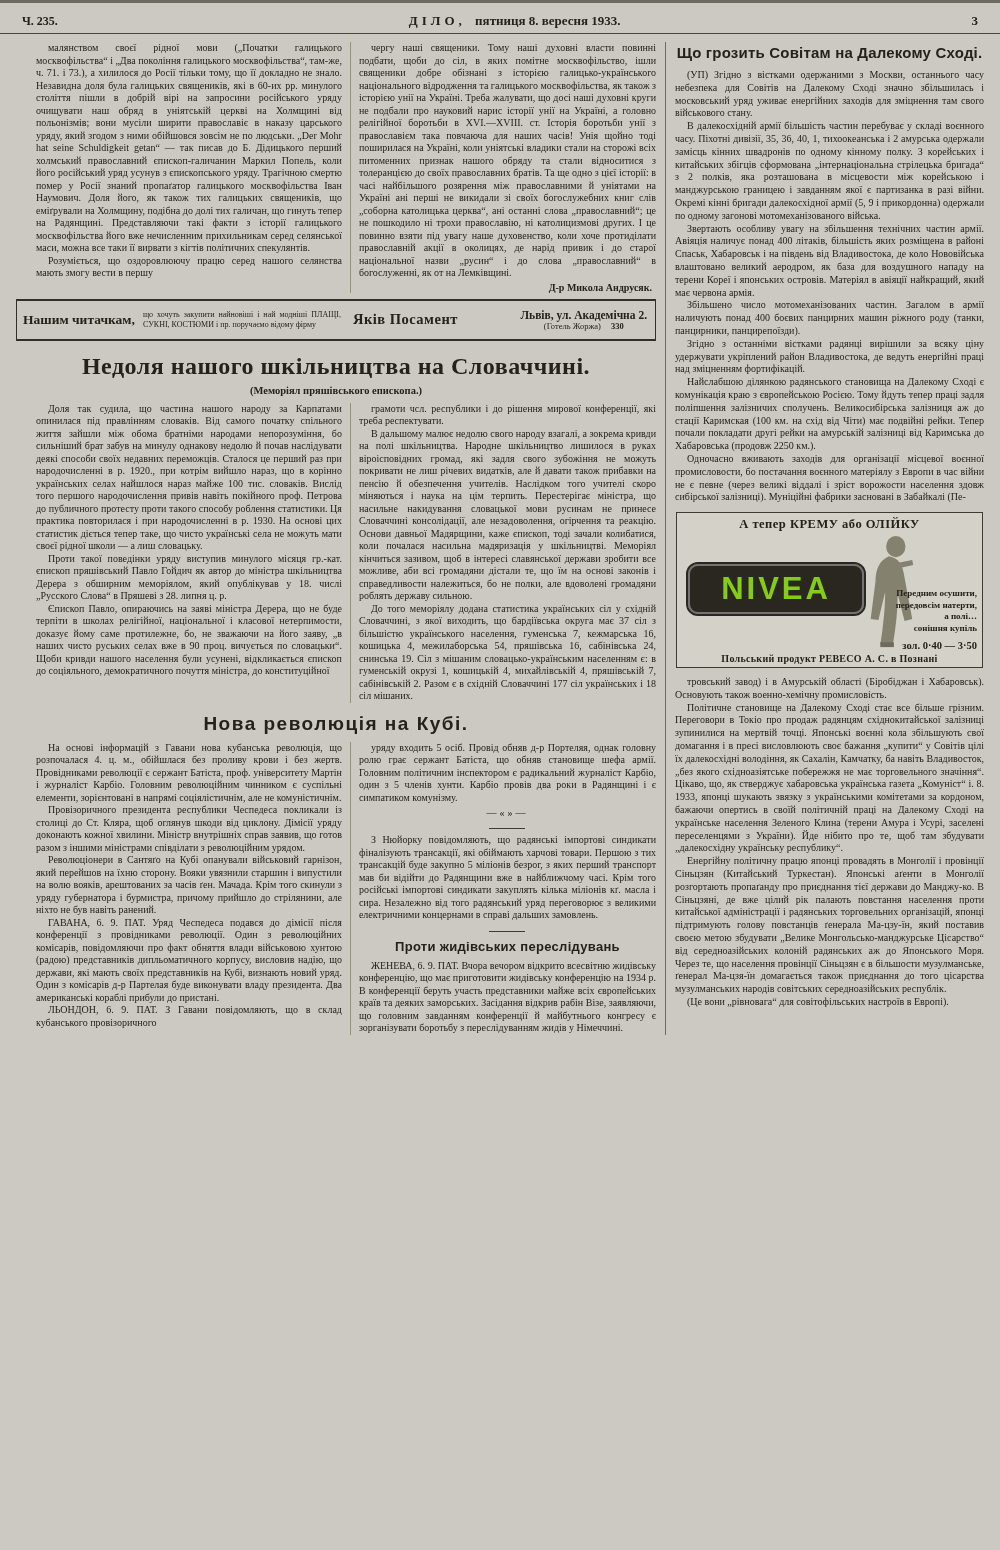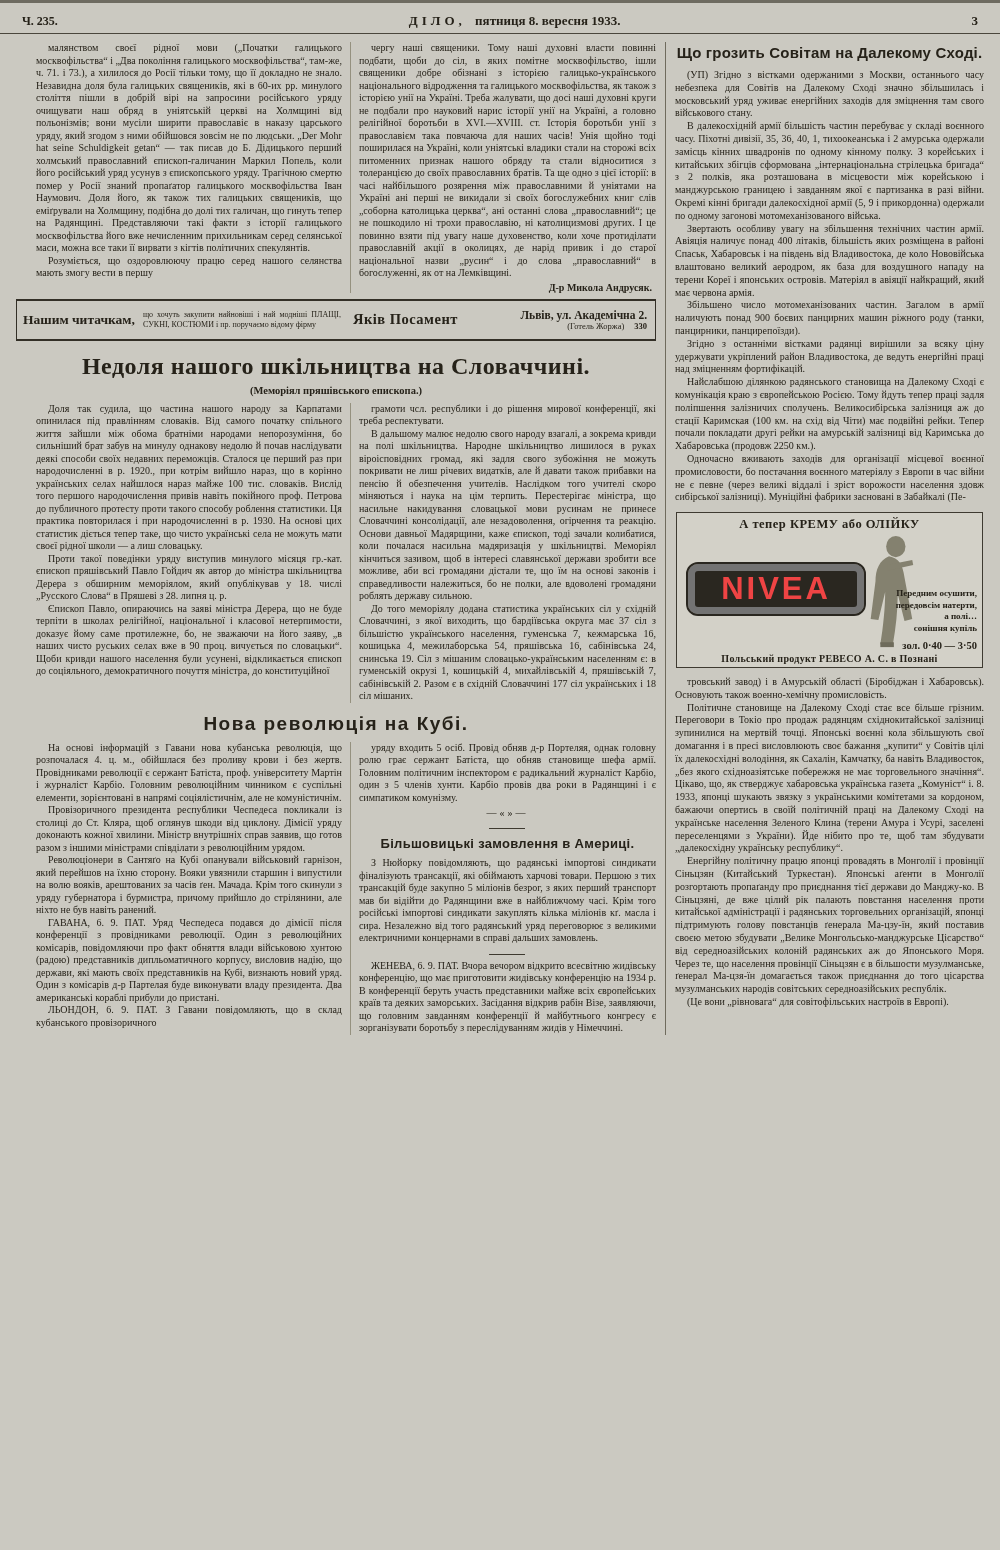--- a/index.html
+++ b/index.html
@@ -40,21 +40,21 @@
   .banner {
     border-top:2px solid #332f26; border-bottom:2px solid #332f26;
     border-left:1px solid #332f26; border-right:1px solid #332f26;
     margin:6px 0 2px; padding:3px 6px; display:flex; align-items:center; position:relative; min-height:42px;
   }
   .banner-title { font-weight:bold; font-size:13.5px; white-space:nowrap; }
   .banner-desc { font-size:8px; width:198px; margin-left:8px; line-height:1.25; text-align:justify; }
   .banner-firm { font-weight:bold; font-size:14.5px; margin-left:12px; white-space:nowrap; letter-spacing:0.5px; }
   .banner-right { margin-left:auto; text-align:right; padding-right:2px; }
   .banner-addr { font-weight:bold; font-size:11.5px; white-space:nowrap; }
-  .banner-note-row { display:flex; justify-content:flex-end; gap:10px; font-size:8.5px; }
+  .banner-note-row { display:flex; justify-content:center; gap:10px; font-size:8.5px; }
   .banner-num { font-weight:bold; }
 
   .head-lg { text-align:center; font-size:24px; font-weight:bold; letter-spacing:0.5px; padding:10px 0 0; }
   .head-sub { text-align:center; font-size:10.5px; font-weight:bold; padding:5px 0 7px; }
   .head-md {
     text-align:center; font-family:"Liberation Sans", sans-serif; font-weight:bold;
     font-size:19px; letter-spacing:1.5px; padding:10px 0 7px;
   }
   .head-sm {
     text-align:center; font-family:"Liberation Sans", sans-serif; font-weight:bold;
@@ -68,22 +68,22 @@
     font-size:15px; padding:2px 0 8px; letter-spacing:0.2px;
   }
 
   
   .nivea { border:1px solid #3e3a31; margin:8px 1px; background:#d3d1c8; padding:4px 5px 3px; }
   .nivea-top { text-align:center; font-weight:bold; font-size:12.5px; letter-spacing:0.5px; }
   .nivea-mid { position:relative; height:118px; margin-top:2px; }
   .nivea-fig { position:absolute; right:32px; top:0; width:110px; height:116px; }
   .nivea-brand {
     position:absolute; left:6px; top:30px; width:176px; height:50px;
-    background:#2a2720; border:7px solid #737373; outline:2px solid #2a2720; border-radius:10px;
-    color:#ef4444; display:flex; align-items:center; justify-content:center;
+    background:#2a2720; border:2px solid #737373; outline:2px solid #2a2720; border-radius:10px;
+    color:#84cc16; display:flex; align-items:center; justify-content:center;
     font-family:"Liberation Sans", sans-serif; font-weight:bold; font-size:31px; letter-spacing:3px;
   }
   .nivea-right { position:absolute; right:0; top:54px; width:118px; text-align:right; font-weight:bold; font-size:9px; line-height:1.3; }
   .nivea-price { margin-top:4px; font-size:10.5px; }
   .nivea-bottom { text-align:center; font-weight:bold; font-size:10px; padding-top:1px; letter-spacing:0.3px; }
 </style>
 </head>
 <body>
 
 <div class="page">
@@ -155,47 +155,47 @@
               <p>ЛЬОНДОН, 6. 9. ПАТ. З Гавани повідомляють, що в склад кубанського провізоричного</p>
             </div>
           <div class="col">
             <div class="txt">
                 <p>уряду входить 5 осіб. Провід обняв д-р Портеляя, однак головну ролю грає сержант Батіста, що обняв становище шефа армії. Головним політичним інспектором є радикальний журналіст Карбіо, один з 5 членів хунти. Карбіо провів два роки в Радянщині і є симпатиком комунізму.</p>
               </div>
             <div class="separator">—«»—</div>
 
             <div>
               <div class="sub-rule"></div>
-              <div class="head-sm">Більшовицькі замовлення в Америці.</div>
               <div class="txt">
                   <p>З Нюйорку повідомляють, що радянські імпортові синдикати фіналізують трансакції, які обіймають харчові товари. Першою з тих трансакцій буде закупно 5 міліонів безрог, з яких перший транспорт мав би відійти до Радянщини вже в найближчому часі. Крім того російські імпортові синдикати закуплять кілька міліонів кґ. масла і сира. Незалежно від того радянський уряд переговорює з великими електричними концернами в справі дальших замовлень.</p>
                 </div>
             </div>
 
             <div>
               <div class="sub-rule"></div>
+              <div class="head-sm">Проти жидівських переслідувань</div>
               <div class="txt">
                   <p>ЖЕНЕВА, 6. 9. ПАТ. Вчора вечором відкрито всесвітню жидівську конференцію, що має приготовити жидівську конференцію на 1934 р. В конференції беруть участь представники майже всіх європейських країв та деяких заморських. Засідання відкрив рабін Візе, заявляючи, що головним завданням конференції й майбутнього конгресу є зорганізувати боротьбу з переслідуванням жидів у Німеччині.</p>
                 </div>
             </div>
           </div>
         </div>
       </div>
     </div>
 
     <div class="vdivider"></div>
 
     <div class="rightsec">
       <div>
         <div class="fe-head">Що грозить Совітам на Далекому Сході.</div>
         <div class="txt-r">
             <p>(УП) Згідно з вістками одержаними з Москви, останнього часу небезпека для Совітів на Далекому Сході значно збільшилась і московський уряд уживає енергійних заходів для зміцнення там свого військового стану.</p>
             <p>В далекосхідній армії більшість частин перебуває у складі воєнного часу. Піхотні дивізії, 35, 36, 40, 1, тихоокеанська і 2 амурська одержали замісць кінних швадронів по одному кінному полку. З корейських і китайських збігців сформована „інтернаціональна стрілецька бригада“ з 2 полків, яка розташована в місцевости між корейською і манджурською границею і завданням якої є партизанка в разі війни. Окремі кінні бригади далекосхідної армії (5, 9 і прикордонна) одержали по одному загонові мотомеханізованого війська.</p>
             <p>Звертають особливу увагу на збільшення технічних частин армії. Авіяція наличує понад 400 літаків, більшість яких розміщена в районі Спаськ, Хабаровськ і на південь від Владивостока, де коло Нововійська влаштовано великий аеродром, як база для воздушного нападу на терени Кореї і японських островів. Матеріял в авіяції найкращий, який має червона армія.</p>
-            <p>Збільшено число мотомеханізованих частин. Загалом в армії наличують понад 900 боєвих панцирних машин ріжного роду (танки, панцирники, панцирепоїзди).</p>
+            <p>Збільшено число мотомеханізованих частин. Загалом в армії наличують понад 400 боєвих панцирних машин ріжного роду (танки, панцирники, панцирепоїзди).</p>
             <p>Згідно з останніми вістками радянці вирішили за всяку ціну удержувати укріплений район Владивостока, де ведуть енергійні праці над зміцненням фортифікацій.</p>
             <p>Найслабшою ділянкою радянського становища на Далекому Сході є комунікація краю з європейською Росією. Тому йдуть тепер праці задля поліпшення залізничих сполучень. Великосибірська залізниця аж до стації Каримская (100 км. на схід від Чіти) має подвійні рейки. Тепер почали покладати другі рейки на амурській залізниці від Каримська до Хабаровська (продовж 2250 км.).</p>
             <p>Одночасно вживають заходів для організації місцевої воєнної промисловости, бо постачання воєнного матеріялу з Европи в час війни не є певне (через великі віддалі і зріст ворожости населення здовж сибірської залізниці). Муніційні фабрики засновані в Забайкалі (Пе-</p>
           </div>
       </div>
 
       <div class="nivea">
         <div class="nivea-top">А тепер КРЕМУ або ОЛІЙКУ</div>
         <div class="nivea-mid">
           <svg class="nivea-fig" viewBox="0 0 100 120" xmlns="http://www.w3.org/2000/svg">

